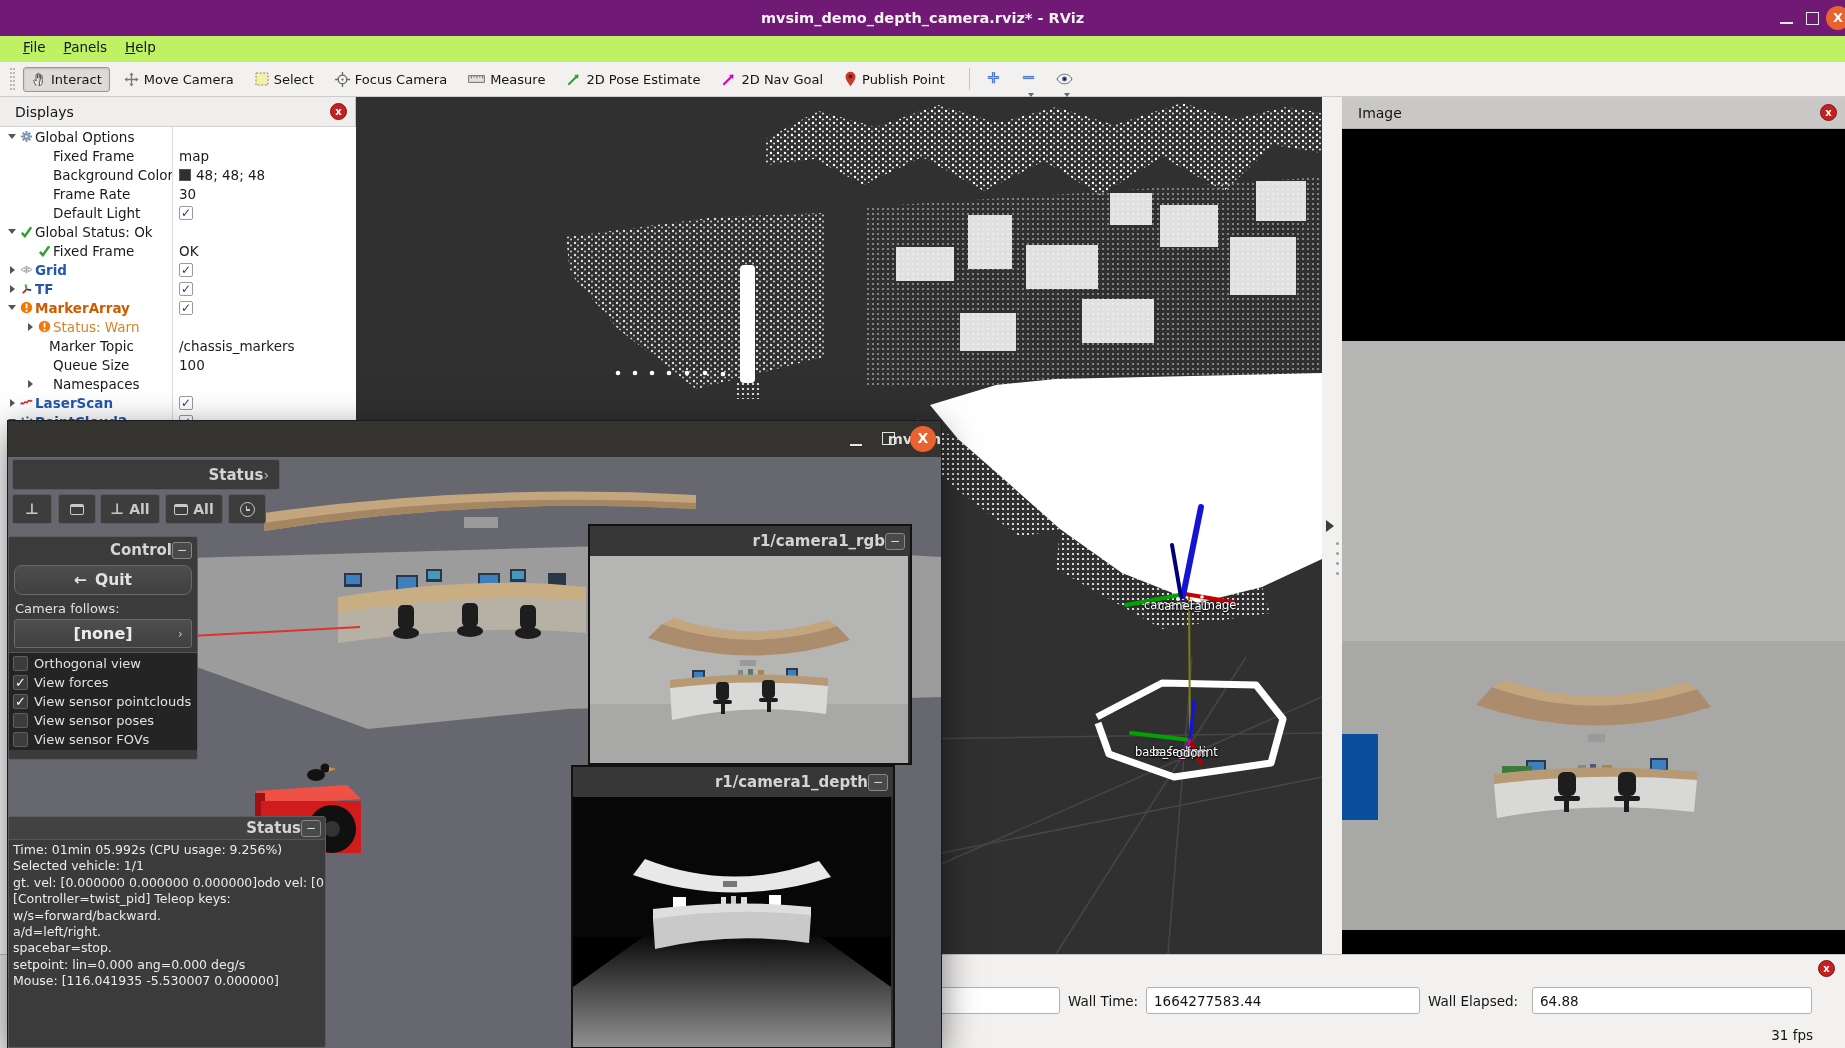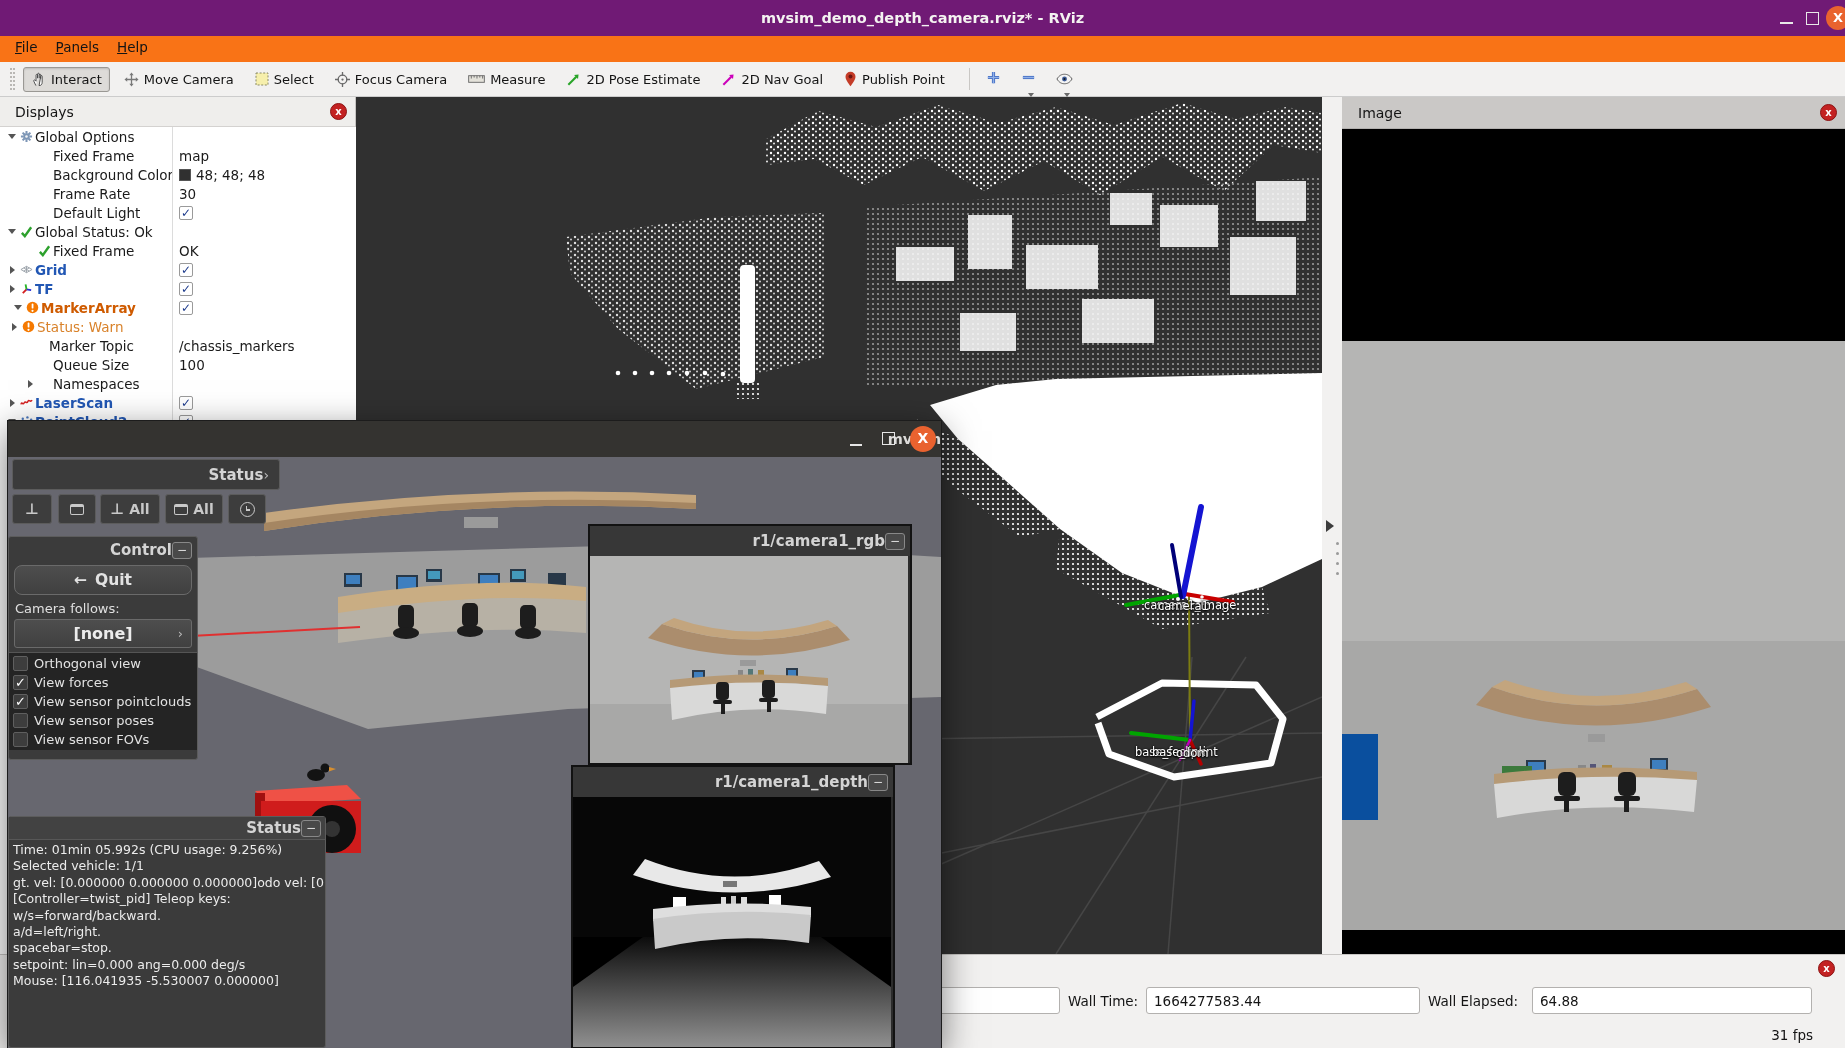--- a/index.html
+++ b/index.html
@@ -10,21 +10,21 @@
 
   
   #titlebar{left:0;top:0;width:1845px;height:36px;background:#701a75;color:#fff}
   #win-title{width:100%;text-align:center;line-height:36px;font-size:14.5px;font-weight:bold;color:#f4f3f1}
   .tb-min{left:1780px;top:22px;width:13px;height:2px;background:#e8e8e8}
   .tb-max{left:1806px;top:12px;width:13px;height:13px;border:1.6px solid #e8e8e8}
   .tb-close{left:1826px;top:6px;width:24px;height:24px;border-radius:50%;background:#e9632e;color:#fff;
     text-align:center;line-height:23px;font-size:13px;font-weight:bold}
 
   
-  #menubar{left:0;top:36px;width:1845px;height:40px;background:#f97316;border-bottom:1px solid #dcdad8;padding-left:6px}
+  #menubar{left:0;top:36px;width:1845px;height:40px;background:#bef264;border-bottom:1px solid #dcdad8;padding-left:14px}
   .menu-item{display:inline-block;padding:3px 9px 0 9px;font-size:13.5px;color:#141414}
   .menu-item::first-letter{text-decoration:underline}
 
   
   #toolbar{left:0;top:62px;width:1845px;height:35px;background:#f2f1f0;border-bottom:1px solid #ccc;
     display:flex;align-items:center;padding-left:10px}
   #tb-grip{width:5px;height:22px;border-left:2px dotted #b9b7b4;border-right:2px dotted #b9b7b4;margin-right:8px}
   .tool{display:flex;align-items:center;gap:5px;padding:4px 7px;margin-right:7px;border-radius:3px;font-size:13px;color:#141414;white-space:nowrap}
   .tool.active{background:#dddbd8;border:1px solid #9a9894;box-shadow:inset 0 1px 2px rgba(0,0,0,.15)}
   .tool .ticon{display:inline-flex}
@@ -368,39 +368,39 @@
                 </g>
               </svg>
             </span>
             <span class="tlabel blue">TF</span>
           </div>
           <div class="vpart">
             <span class="cb checked"></span>
           </div>
         </div>
         <div class="trow">
-          <div class="lpart" style="padding-left: 12px;">
+          <div class="lpart" style="padding-left: 6px;">
             <span class="exp down">
               <i></i>
             </span>
             <span class="ticn">
               <svg width="13" height="13" viewBox="0 0 14 14">
                 <circle cx="7" cy="7" r="6.2" fill="#f57900"></circle>
                 <rect x="6.1" y="2.8" width="1.9" height="5.4" rx="0.9" fill="#fff"></rect>
                 <circle cx="7" cy="10.6" r="1.2" fill="#fff"></circle>
               </svg>
             </span>
             <span class="tlabel orange">MarkerArray</span>
           </div>
           <div class="vpart">
             <span class="cb checked"></span>
           </div>
         </div>
         <div class="trow">
-          <div class="lpart" style="padding-left: 8px;">
+          <div class="lpart" style="padding-left: 24px;">
             <span class="exp right">
               <i></i>
             </span>
             <span class="ticn">
               <svg width="13" height="13" viewBox="0 0 14 14">
                 <circle cx="7" cy="7" r="6.2" fill="#f57900"></circle>
                 <rect x="6.1" y="2.8" width="1.9" height="5.4" rx="0.9" fill="#fff"></rect>
                 <circle cx="7" cy="10.6" r="1.2" fill="#fff"></circle>
               </svg>
             </span>

